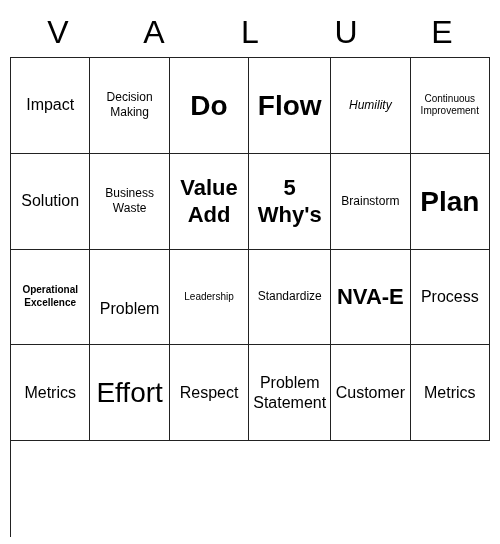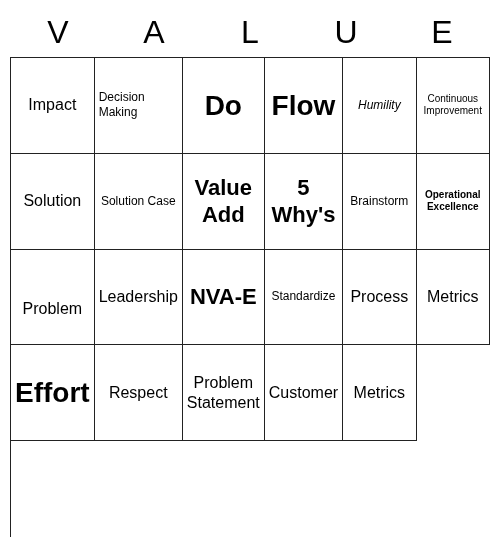--- a/index.html
+++ b/index.html
@@ -59,72 +59,75 @@
       <div class="header-cell">A</div>
       <div class="header-cell">L</div>
       <div class="header-cell">U</div>
       <div class="header-cell">E</div>
     </div>
   <div class="grid">
   <div class="cell">
         <span style="font-size: 16px; font-weight: normal; line-height: 1.25; text-align: center;">Impact</span>
       </div>
       <div class="cell">
-        <span style="font-size: 12px; font-weight: normal; line-height: 1.25; text-align: left;">Decision Making</span>
+        <span style="font-size: 12px; font-weight: normal; line-height: 1.25; text-align: center;">Decision Making</span>
       </div>
       <div class="cell">
         <span style="font-size: 28px; font-weight: bold; line-height: 1.25; text-align: center;">Do</span>
       </div>
       <div class="cell">
         <span style="font-size: 28px; font-weight: bold; line-height: 1.25; text-align: right;">Flow</span>
       </div>
       <div class="cell">
         <span style="font-size: 12px; font-weight: normal; line-height: 1.25; text-align: center; font-style: italic;">Humility</span>
       </div>
       <div class="cell">
         <span style="font-size: 10px; font-weight: normal; line-height: 1.25; text-align: center;">Continuous Improvement</span>
       </div>
       <div class="cell">
         <span style="font-size: 16px; font-weight: normal; line-height: 1.25; text-align: center;">Solution</span>
       </div>
       <div class="cell">
-        <span style="font-size: 12px; font-weight: normal; line-height: 1.25; text-align: center;">Solution Case</span>
+        <span style="font-size: 12px; font-weight: normal; line-height: 1.25; text-align: center;">Business Waste</span>
       </div>
       <div class="cell">
         <span style="font-size: 22px; font-weight: bold; line-height: 1.25; text-align: center;">Value Add</span>
       </div>
       <div class="cell">
         <span style="font-size: 22px; font-weight: bold; line-height: 1.25; text-align: center;">5 Why's</span>
       </div>
       <div class="cell">
         <span style="font-size: 12px; font-weight: normal; line-height: 1.25; text-align: center;">Brainstorm</span>
       </div>
       <div class="cell">
+        <span style="font-size: 28px; font-weight: bold; line-height: 1.25; text-align: center;">Plan</span>
+      </div>
+      <div class="cell">
         <span style="font-size: 10px; font-weight: bold; line-height: 1.25; text-align: center;">Operational Excellence</span>
       </div>
       <div class="cell">
         <span style="font-size: 16px; font-weight: normal; line-height: 1.25; text-align: center; margin-top: 24px;">Problem</span>
       </div>
       <div class="cell">
-        <span style="font-size: 16px; font-weight: normal; line-height: 1.25; text-align: center;">Leadership</span>
+        <span style="font-size: 10px; font-weight: normal; line-height: 1.25; text-align: center;">Leadership</span>
+      </div>
+      <div class="cell">
+        <span style="font-size: 12px; font-weight: normal; line-height: 1.25; text-align: center;">Standardize</span>
       </div>
       <div class="cell">
         <span style="font-size: 22px; font-weight: bold; line-height: 1.25; text-align: center;">NVA-E</span>
-      </div>
-      <div class="cell">
-        <span style="font-size: 12px; font-weight: normal; line-height: 1.25; text-align: center;">Standardize</span>
       </div>
       <div class="cell">
         <span style="font-size: 16px; font-weight: normal; line-height: 1.25; text-align: center;">Process</span>
       </div>
       <div class="cell">
         <span style="font-size: 16px; font-weight: normal; line-height: 1.25; text-align: center;">Metrics</span>
       </div>
       <div class="cell">
-        <span style="font-size: 28px; font-weight: bold; line-height: 1.25; text-align: center;">Effort</span>
+        <span style="font-size: 28px; font-weight: normal; line-height: 1.25; text-align: center;">Effort</span>
       </div>
       <div class="cell">
         <span style="font-size: 16px; font-weight: normal; line-height: 1.25; text-align: center;">Respect</span>
       </div>
       <div class="cell">
         <span style="font-size: 16px; font-weight: normal; line-height: 1.25; text-align: center;">Problem Statement</span>
       </div>
       <div class="cell">
         <span style="font-size: 16px; font-weight: normal; line-height: 1.25; text-align: center;">Customer</span>
       </div>

